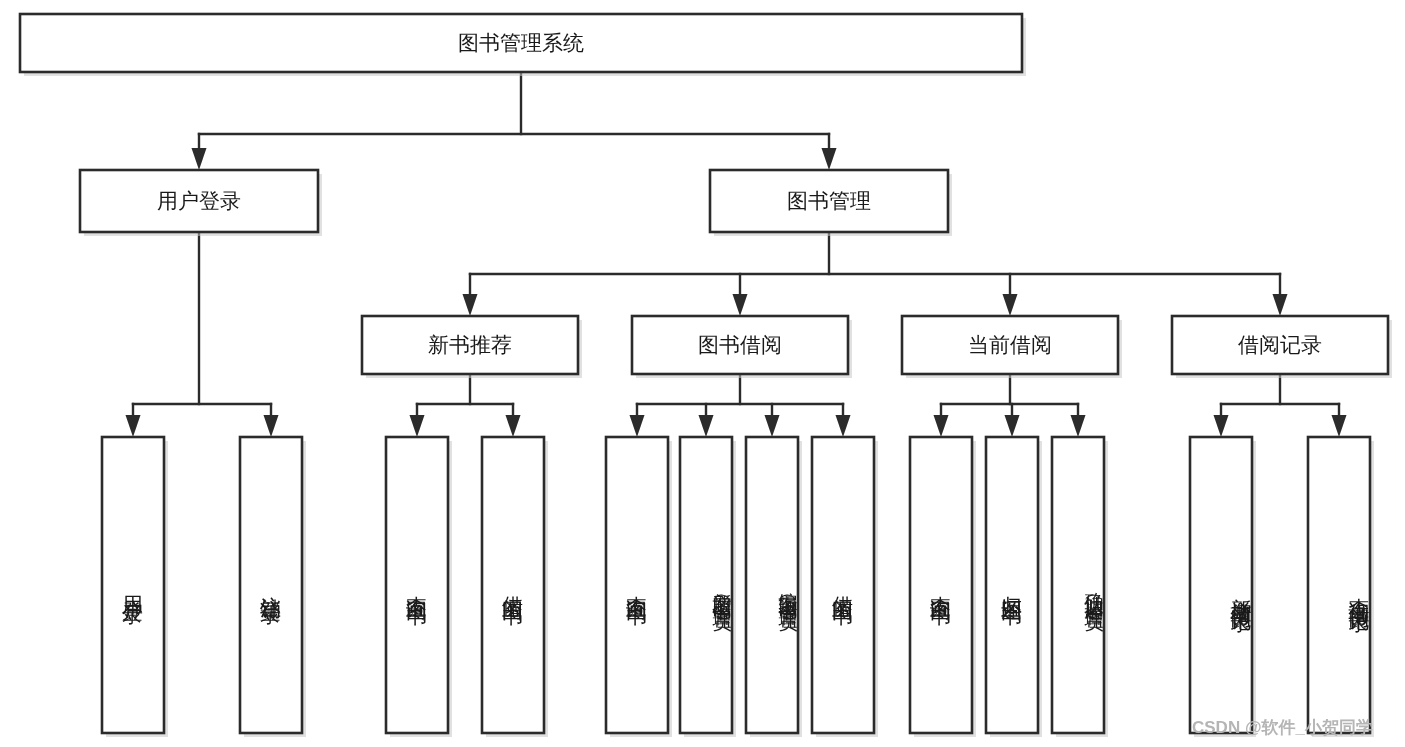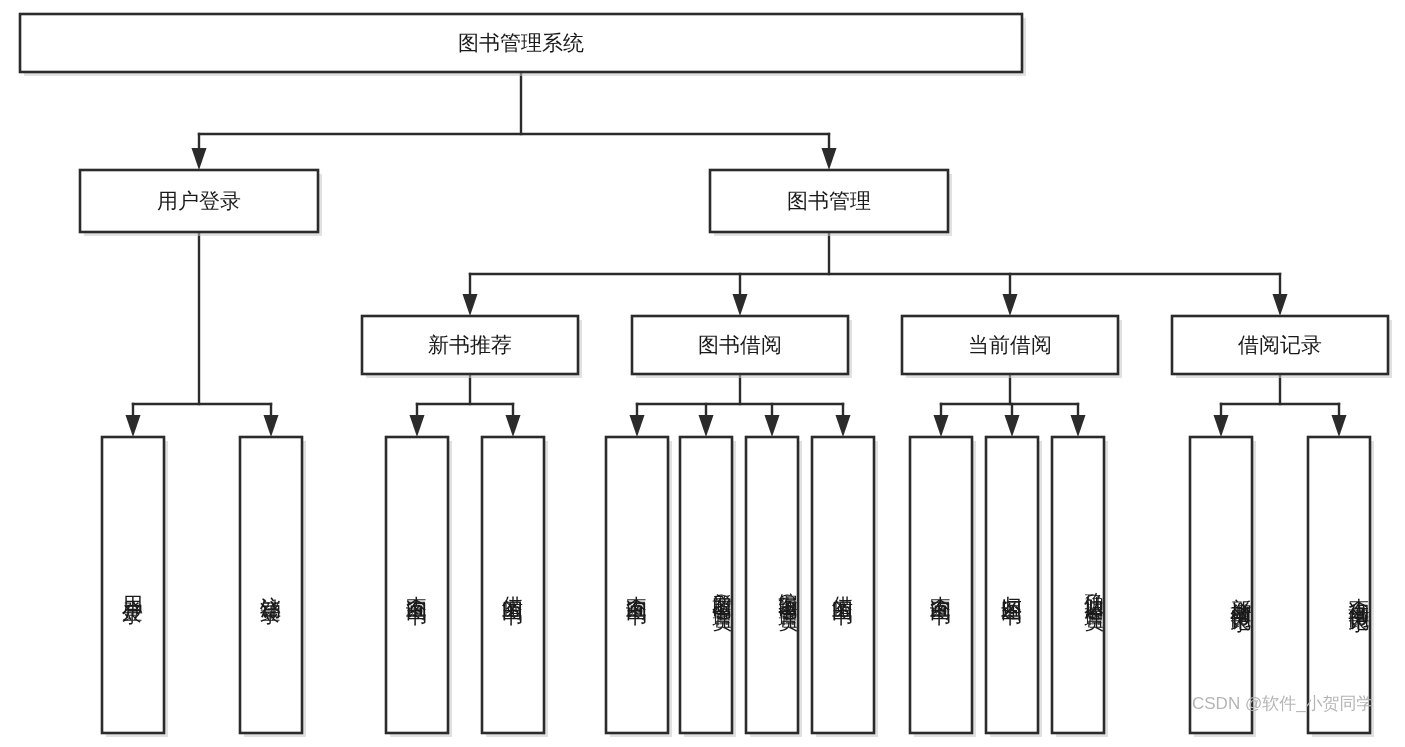--- a/index.html
+++ b/index.html
@@ -245,15 +245,15 @@
       <div class="leaf-label" style="left: 680px; top: 447px; width: 52px; height: 286px; font-size: 19px;">新增图书（管理员）</div>
       <div class="leaf-label" style="left: 746px; top: 447px; width: 52px; height: 286px; font-size: 19px;">编辑图书（管理员）</div>
       <div class="leaf-label center-v" style="left: 812px; top: 437px; width: 62px; height: 296px;">借阅图书</div>
       <div class="leaf-label center-v" style="left: 910px; top: 437px; width: 62px; height: 296px;">查询图书</div>
       <div class="leaf-label center-v" style="left: 986px; top: 437px; width: 52px; height: 296px;">归还图书</div>
       <div class="leaf-label" style="left: 1052px; top: 447px; width: 52px; height: 286px; font-size: 19px;">确认归还（管理员）</div>
       <div class="leaf-label" style="left: 1190px; top: 447px; width: 62px; height: 286px;">新增借阅记录</div>
       <div class="leaf-label" style="left: 1308px; top: 447px; width: 62px; height: 286px;">查询借阅记录</div>
     </div>
 
-  <div class="watermark" style="left: 1192px; top: 692px; color: rgb(181, 181, 181);">CSDN @软件_小贺同学</div>
+  <div class="watermark" style="left: 1192px; top: 716px; color: rgb(181, 181, 181); font-weight: bold;">CSDN @软件_小贺同学</div>
 
 </div>
 
 </body></html>

